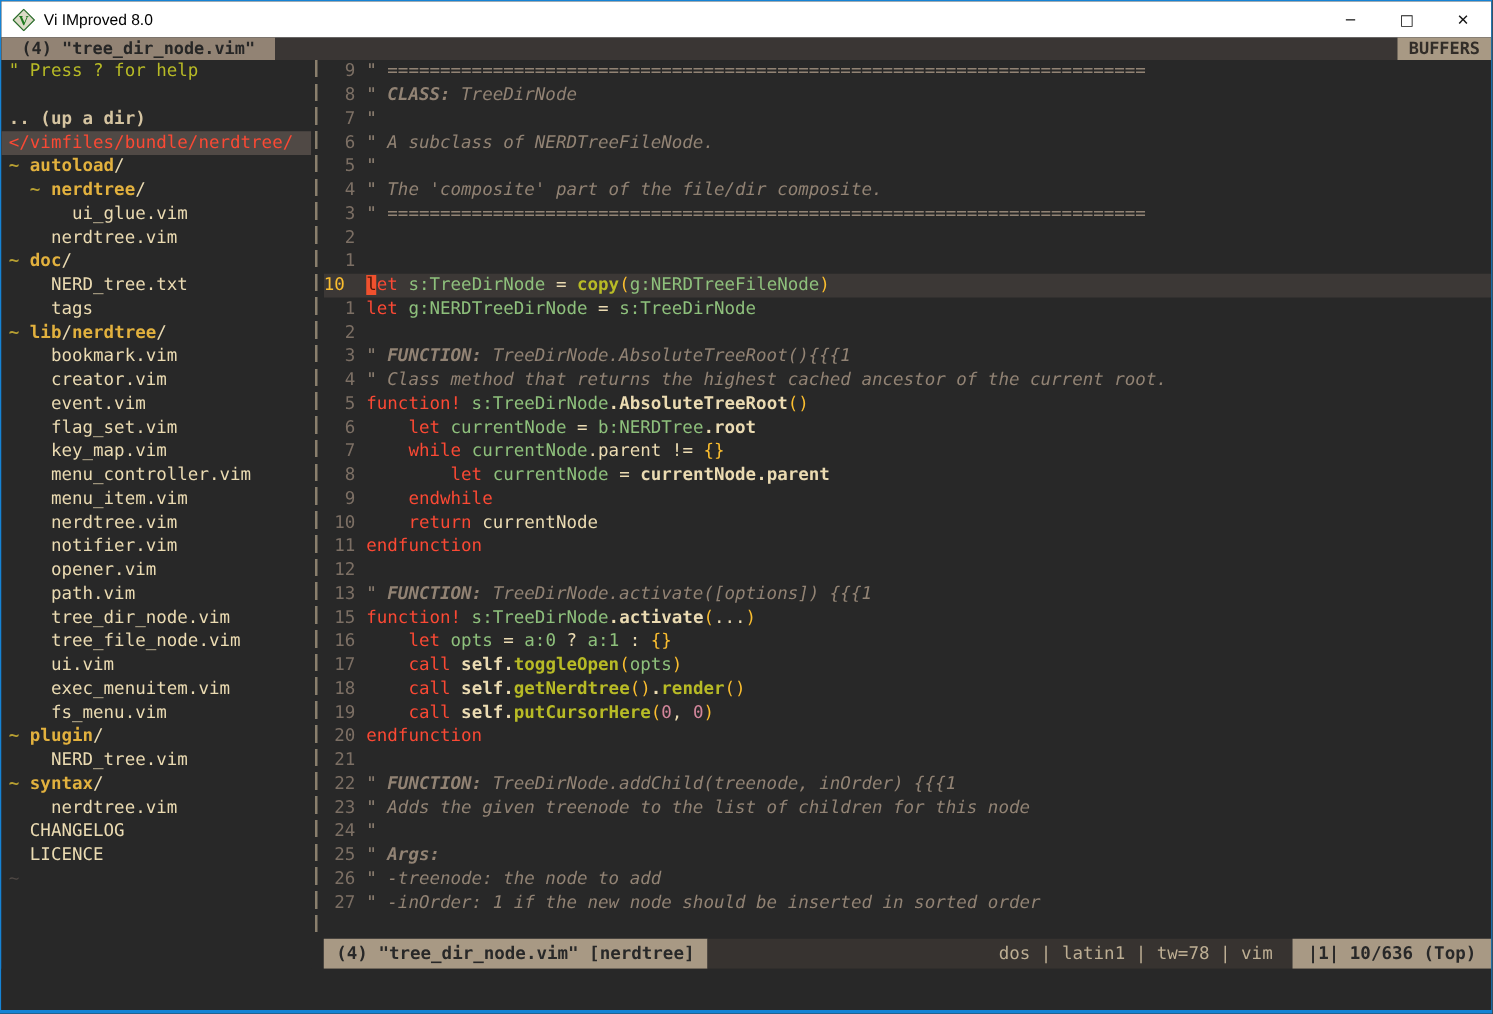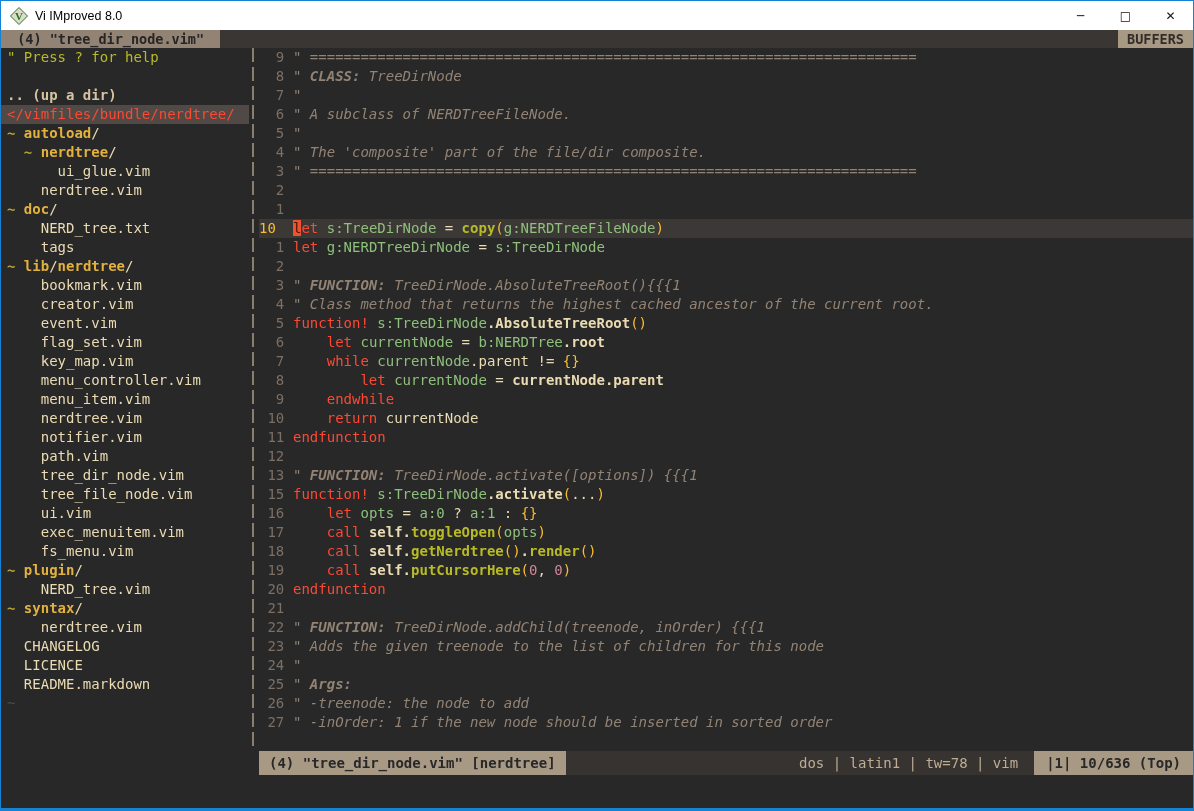--- a/index.html
+++ b/index.html
@@ -117,33 +117,33 @@
         <div class="trow"><span class="tk-arrow">~ </span><span class="tk-dir">lib</span><span class="tk-slash">/</span><span class="tk-dir">nerdtree</span><span class="tk-slash">/</span></div>
         <div class="trow"><span class="tk-file">    bookmark.vim</span></div>
         <div class="trow"><span class="tk-file">    creator.vim</span></div>
         <div class="trow"><span class="tk-file">    event.vim</span></div>
         <div class="trow"><span class="tk-file">    flag_set.vim</span></div>
         <div class="trow"><span class="tk-file">    key_map.vim</span></div>
         <div class="trow"><span class="tk-file">    menu_controller.vim</span></div>
         <div class="trow"><span class="tk-file">    menu_item.vim</span></div>
         <div class="trow"><span class="tk-file">    nerdtree.vim</span></div>
         <div class="trow"><span class="tk-file">    notifier.vim</span></div>
+        <div class="trow"><span class="tk-file">    opener.vim</span></div>
         <div class="trow"><span class="tk-file">    path.vim</span></div>
         <div class="trow"><span class="tk-file">    tree_dir_node.vim</span></div>
         <div class="trow"><span class="tk-file">    tree_file_node.vim</span></div>
         <div class="trow"><span class="tk-file">    ui.vim</span></div>
         <div class="trow"><span class="tk-file">    exec_menuitem.vim</span></div>
         <div class="trow"><span class="tk-file">    fs_menu.vim</span></div>
         <div class="trow"><span class="tk-arrow">~ </span><span class="tk-dir">plugin</span><span class="tk-slash">/</span></div>
         <div class="trow"><span class="tk-file">    NERD_tree.vim</span></div>
         <div class="trow"><span class="tk-arrow">~ </span><span class="tk-dir">syntax</span><span class="tk-slash">/</span></div>
         <div class="trow"><span class="tk-file">    nerdtree.vim</span></div>
         <div class="trow"><span class="tk-file">  CHANGELOG</span></div>
         <div class="trow"><span class="tk-file">  LICENCE</span></div>
-        <div class="trow"><span class="tk-file">  README.markdown</span></div>
         <div class="trow"><span class="tk-eob">~</span></div>
       </div>
     <div class="vsep"></div>
     <div class="editor">
         <div class="crow"><span class="lnum">  9 </span><span class="ltext"><span class="tk-cm">" ========================================================================</span></span></div>
         <div class="crow"><span class="lnum">  8 </span><span class="ltext"><span class="tk-cm">" </span><span class="tk-cb">CLASS:</span><span class="tk-cm"> TreeDirNode</span></span></div>
         <div class="crow"><span class="lnum">  7 </span><span class="ltext"><span class="tk-cm">"</span></span></div>
         <div class="crow"><span class="lnum">  6 </span><span class="ltext"><span class="tk-cm">" A subclass of NERDTreeFileNode.</span></span></div>
         <div class="crow"><span class="lnum">  5 </span><span class="ltext"><span class="tk-cm">"</span></span></div>
         <div class="crow"><span class="lnum">  4 </span><span class="ltext"><span class="tk-cm">" The 'composite' part of the file/dir composite.</span></span></div>

